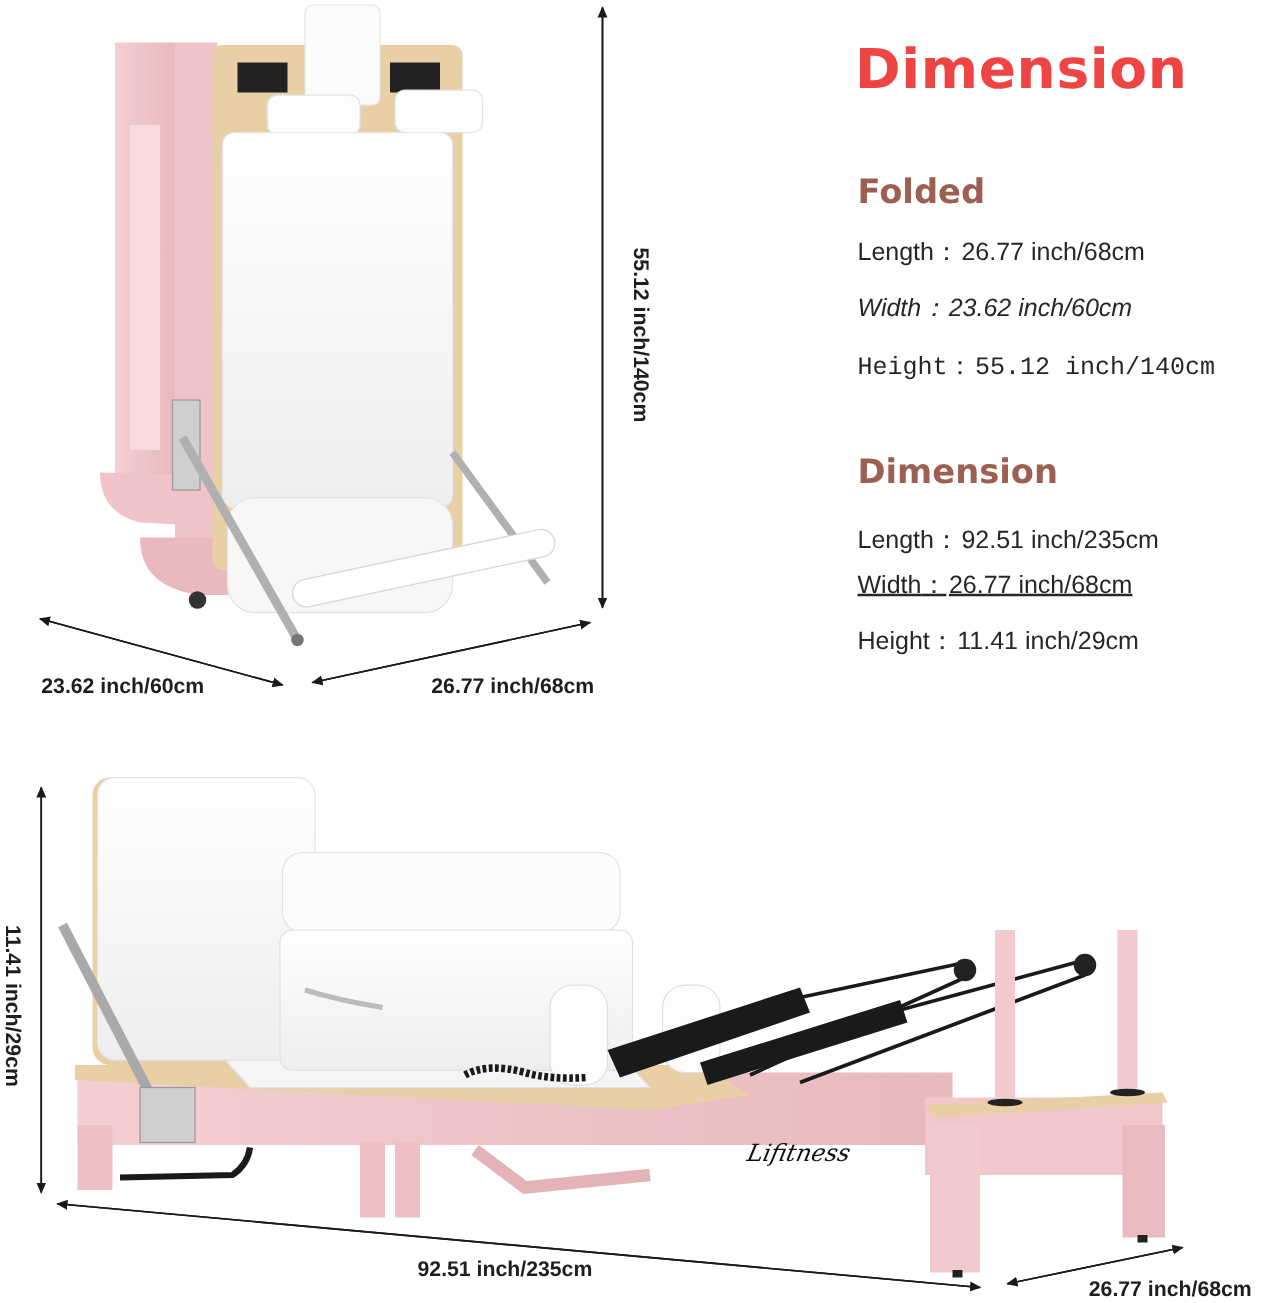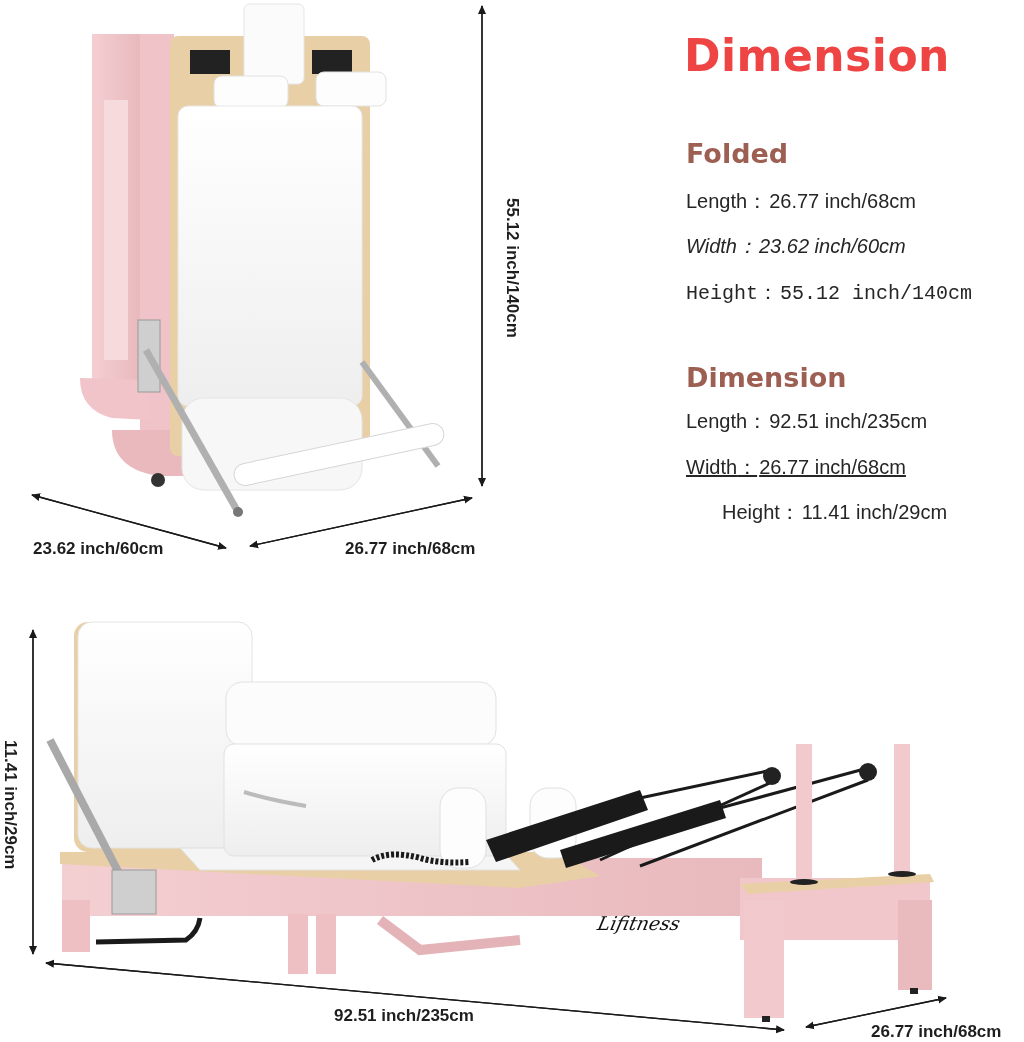--- a/index.html
+++ b/index.html
@@ -180,22 +180,22 @@
     <span>Length</span><span class="sep">：</span><span>26.77 inch/68cm</span>
   </div>
   <div class="spec-row" style="top:203px;font-style:italic;">
     <span>Width</span><span class="sep">：</span><span>23.62 inch/60cm</span>
   </div>
   <div class="spec-row" style="top:249px;font-family:Liberation Mono, monospace;">
     <span>Height</span><span class="sep">：</span><span>55.12 inch/140cm</span>
   </div>
 
   <div class="section-head" style="top:332px; color:#9c5f52;">Dimension</div>
-  <div class="spec-row" style="top:378px;">
+  <div class="spec-row" style="top:388px;">
     <span>Length</span><span class="sep">：</span><span>92.51 inch/235cm</span>
   </div>
   <div class="spec-row" style="top:424px;text-decoration:underline;">
     <span>Width</span><span class="sep">：</span><span>26.77 inch/68cm</span>
   </div>
-  <div class="spec-row" style="top:469px;margin-left:36px;">
+  <div class="spec-row" style="top:469px;">
     <span>Height</span><span class="sep">：</span><span>11.41 inch/29cm</span>
   </div>
 </div>
 
 </body></html>

